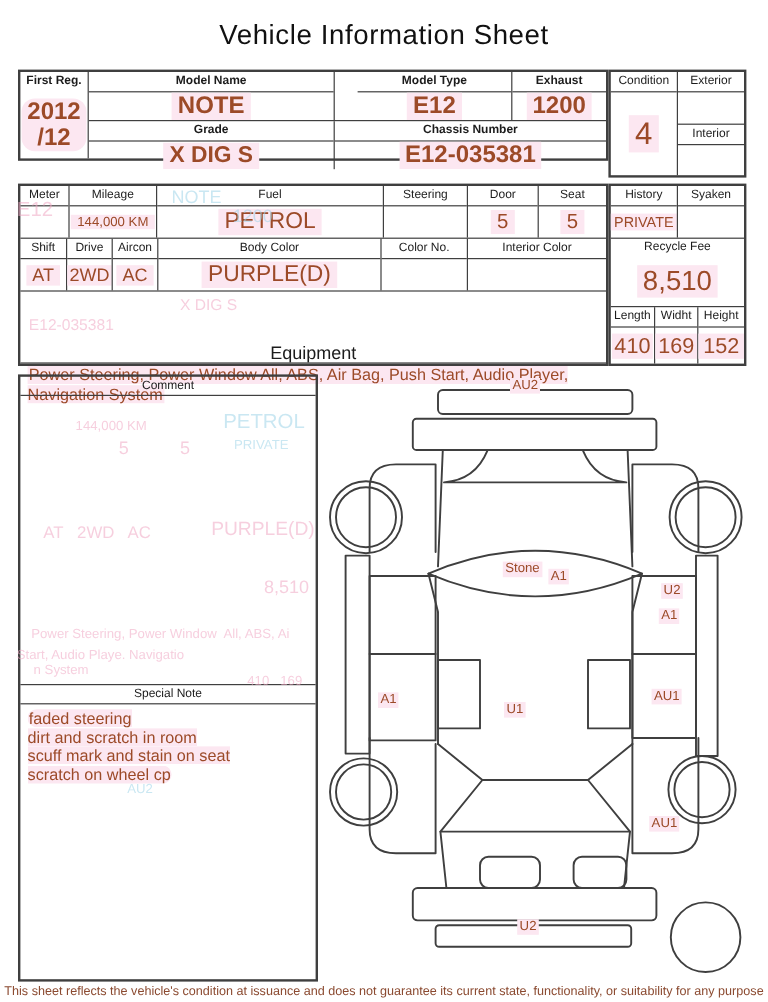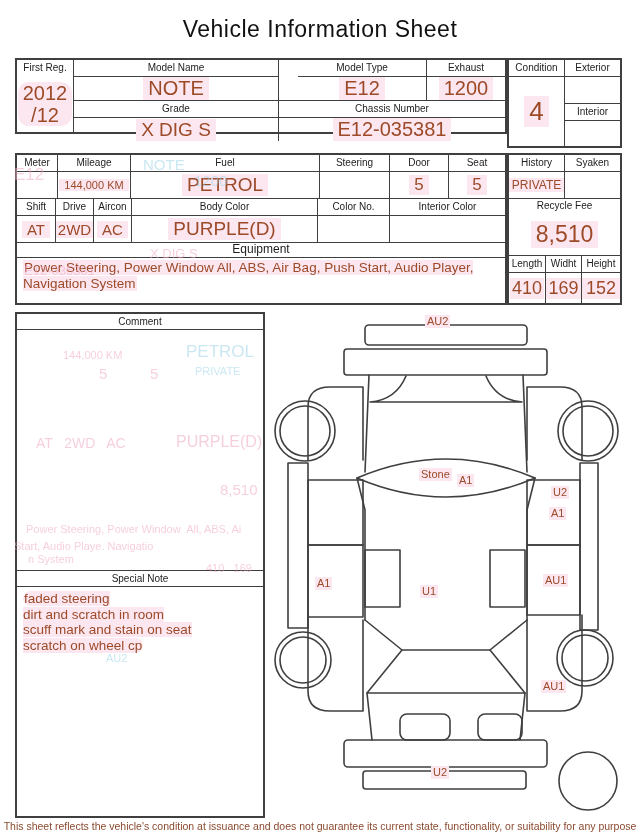--- a/index.html
+++ b/index.html
@@ -69,21 +69,21 @@
       <span class="ghost ghost-pink" style="left: 220px; top: 482px; font-size: 15px;">8,510</span>
       <span class="ghost ghost-pink" style="left: 26px; top: 524px; font-size: 11px;">Power Steering, Power Window  All, ABS, Ai</span>
       <span class="ghost ghost-pink" style="left: 14px; top: 541px; font-size: 11px;">Start, Audio Playe. Navigatio</span>
       <span class="ghost ghost-pink" style="left: 28px; top: 554px; font-size: 11px;">n System</span>
       <span class="ghost ghost-pink" style="left: 206px; top: 563px; font-size: 11px;">410   169</span>
       <span class="ghost ghost-blue" style="left: 106px; top: 653px; font-size: 11px;">AU2</span>
     </div>
 
   <div class="title">Vehicle Information Sheet</div>
 
-  <div class="box" style="left:15px;top:58px;width:492px;height:76px;">
+  <div class="box" style="left:15px;top:58px;width:492px;height:76px;font-weight:bold;">
     <div class="row" style="height:100%;">
       <div class="cell" style="width:56px;">
         <div class="hdr nb">First Reg.</div>
         <div class="val" style="font-size:20px;line-height:22px;">
             <span class="hl pre">2012
 /12</span>
           </div>
       </div>
       <div class="cell" style="flex:1;">
         <div class="row bb" style="height:45px;">
@@ -203,21 +203,21 @@
       </div>
       <div class="cell" style="width:72px;">
         <div class="hdr">Color No.</div>
         <div class="val" style="font-size:12px;"></div>
       </div>
       <div class="cell" style="flex:1;">
         <div class="hdr">Interior Color</div>
         <div class="val" style="font-size:12px;"></div>
       </div>
     </div>
-    <div class="hdr" style="height:14px;line-height:13px;font-size:12px;">Equipment</div>
+    <div class="hdr" style="height:14px;line-height:13px;font-size:15px;margin-top:45px;">Equipment</div>
     <div class="freeform" style="flex:1;font-size:13.5px;"><span class="hl">Power Steering, Power Window  All, ABS, Air Bag, Push Start, Audio Player, Navigation System</span></div>
   </div>
 
   <div class="box" style="left:507px;top:153px;width:115px;height:152px;display:flex;flex-direction:column;">
     <div class="row bb" style="height:44px;flex:none;">
       <div class="cell" style="width:55px;">
         <div class="hdr">History</div>
         <div class="val" style="font-size:12px;">
             <span class="hl">PRIVATE</span>
           </div>

